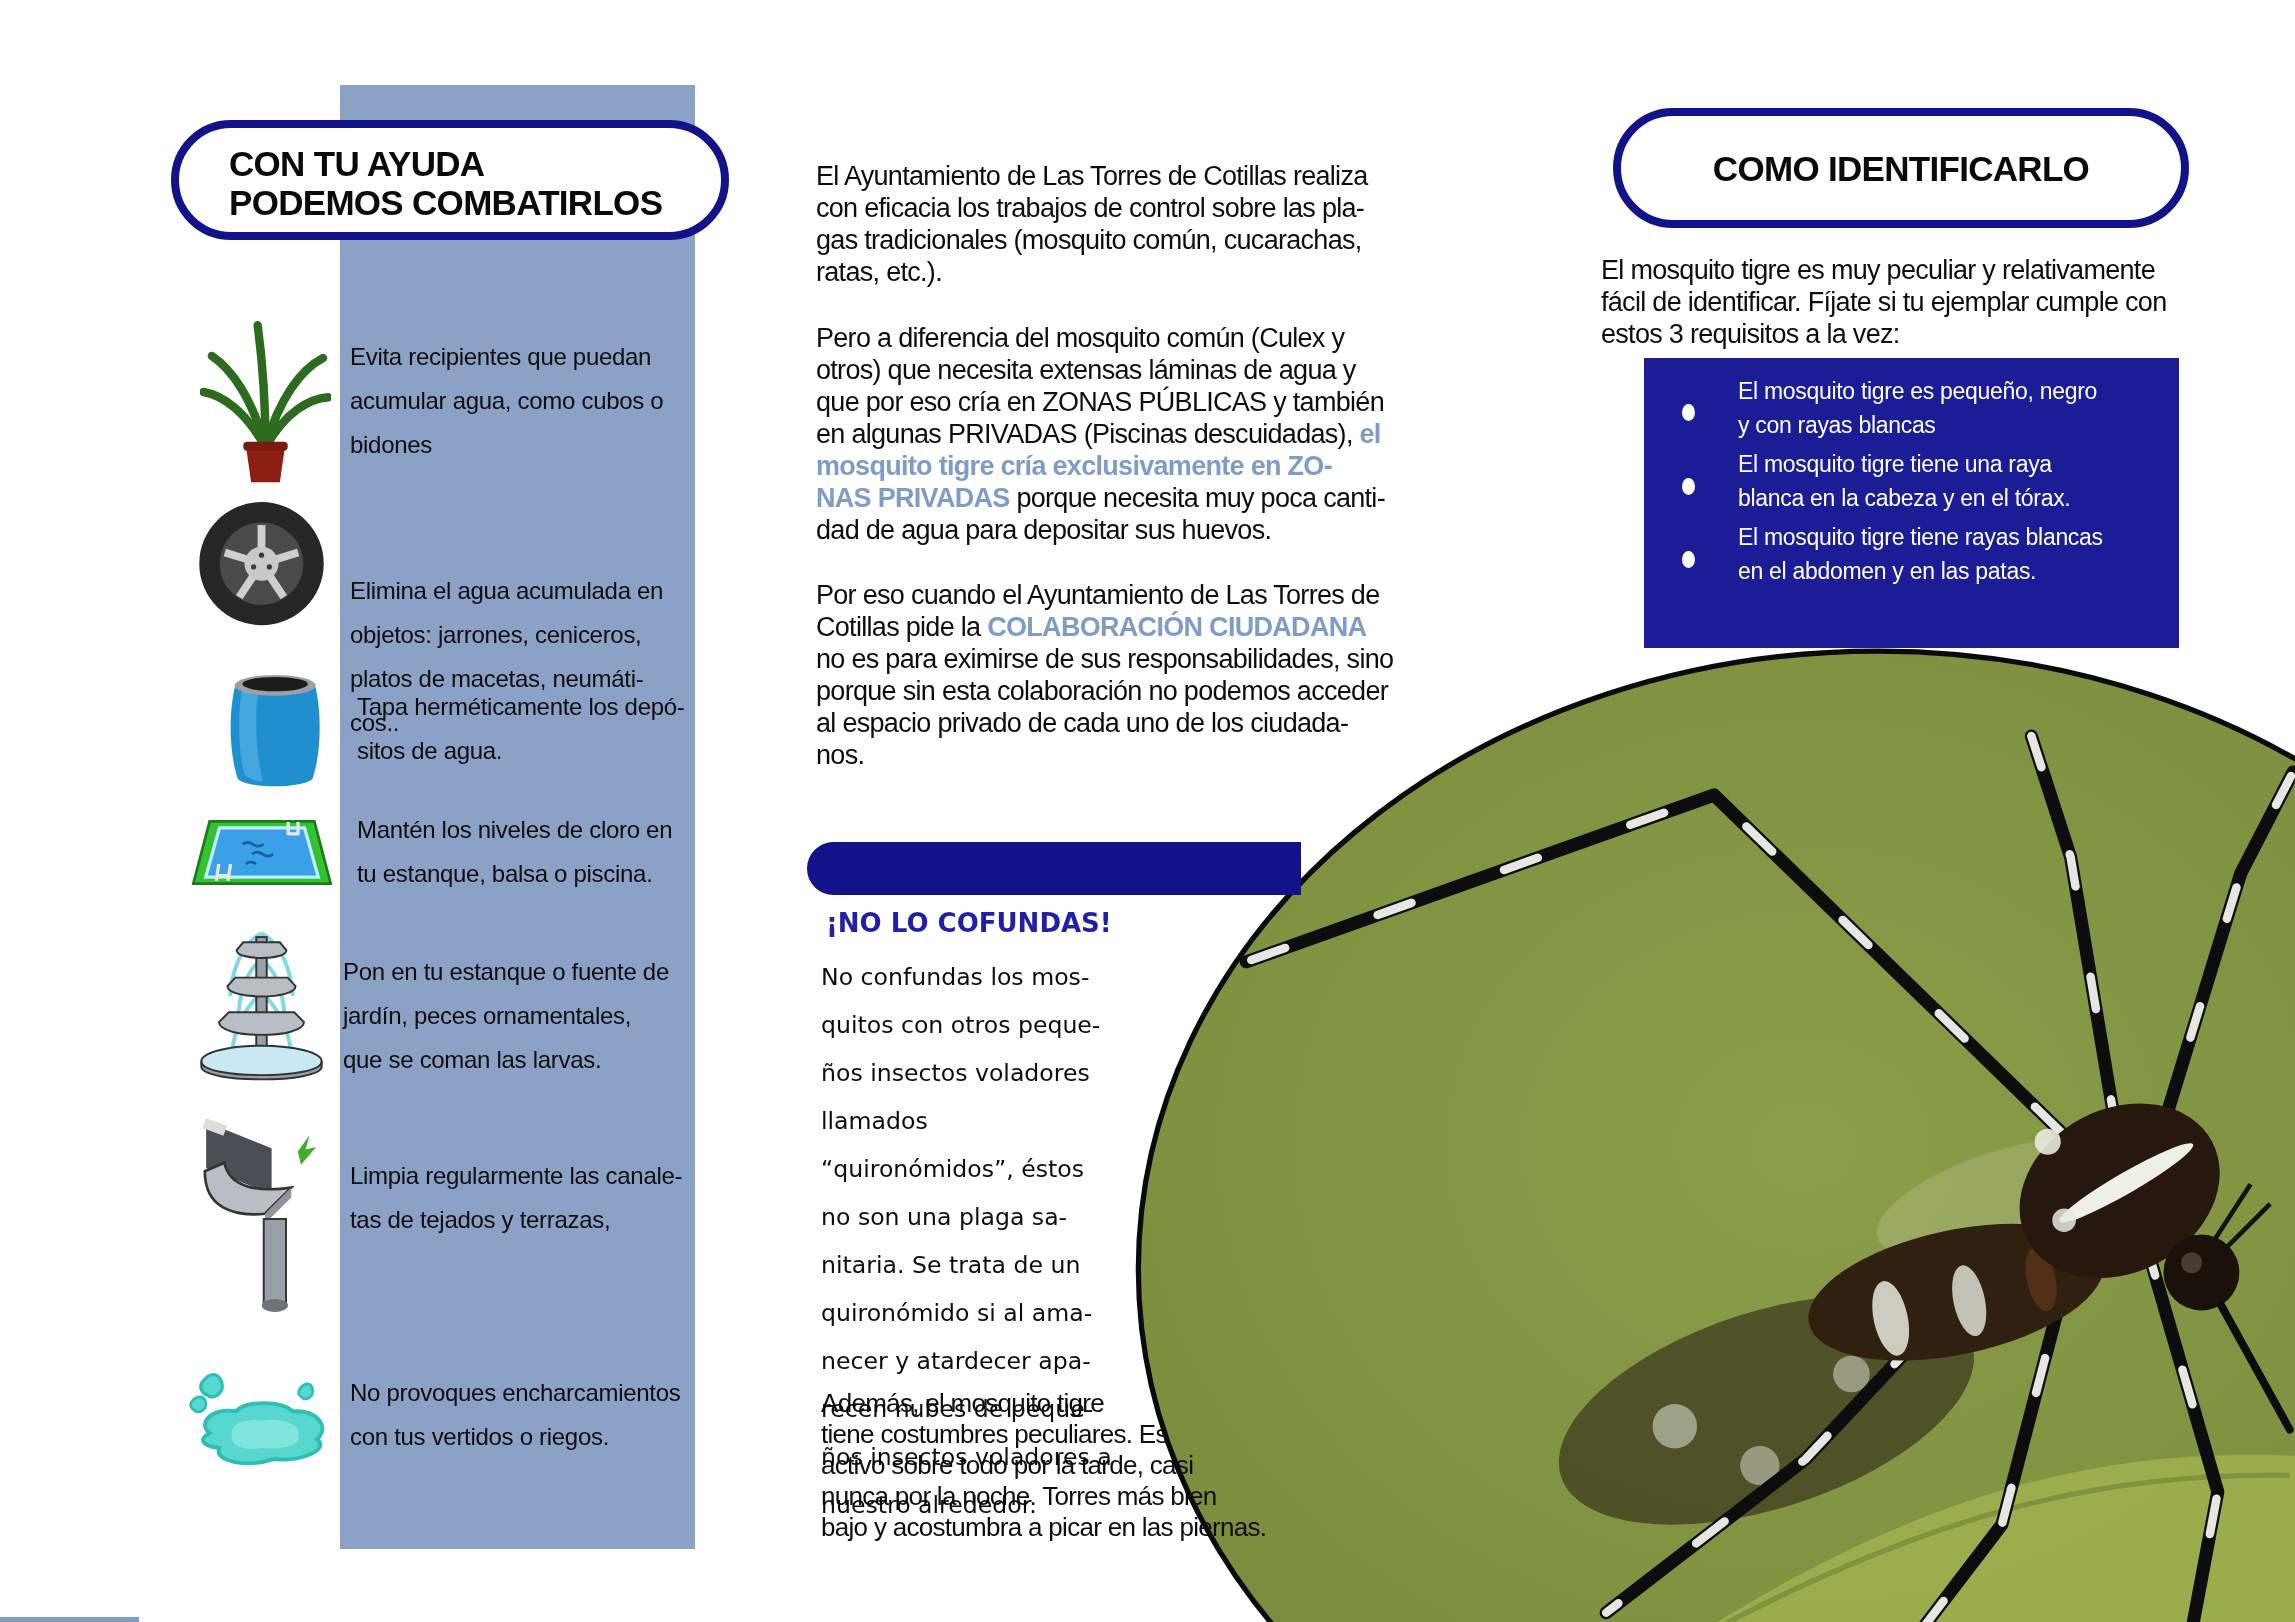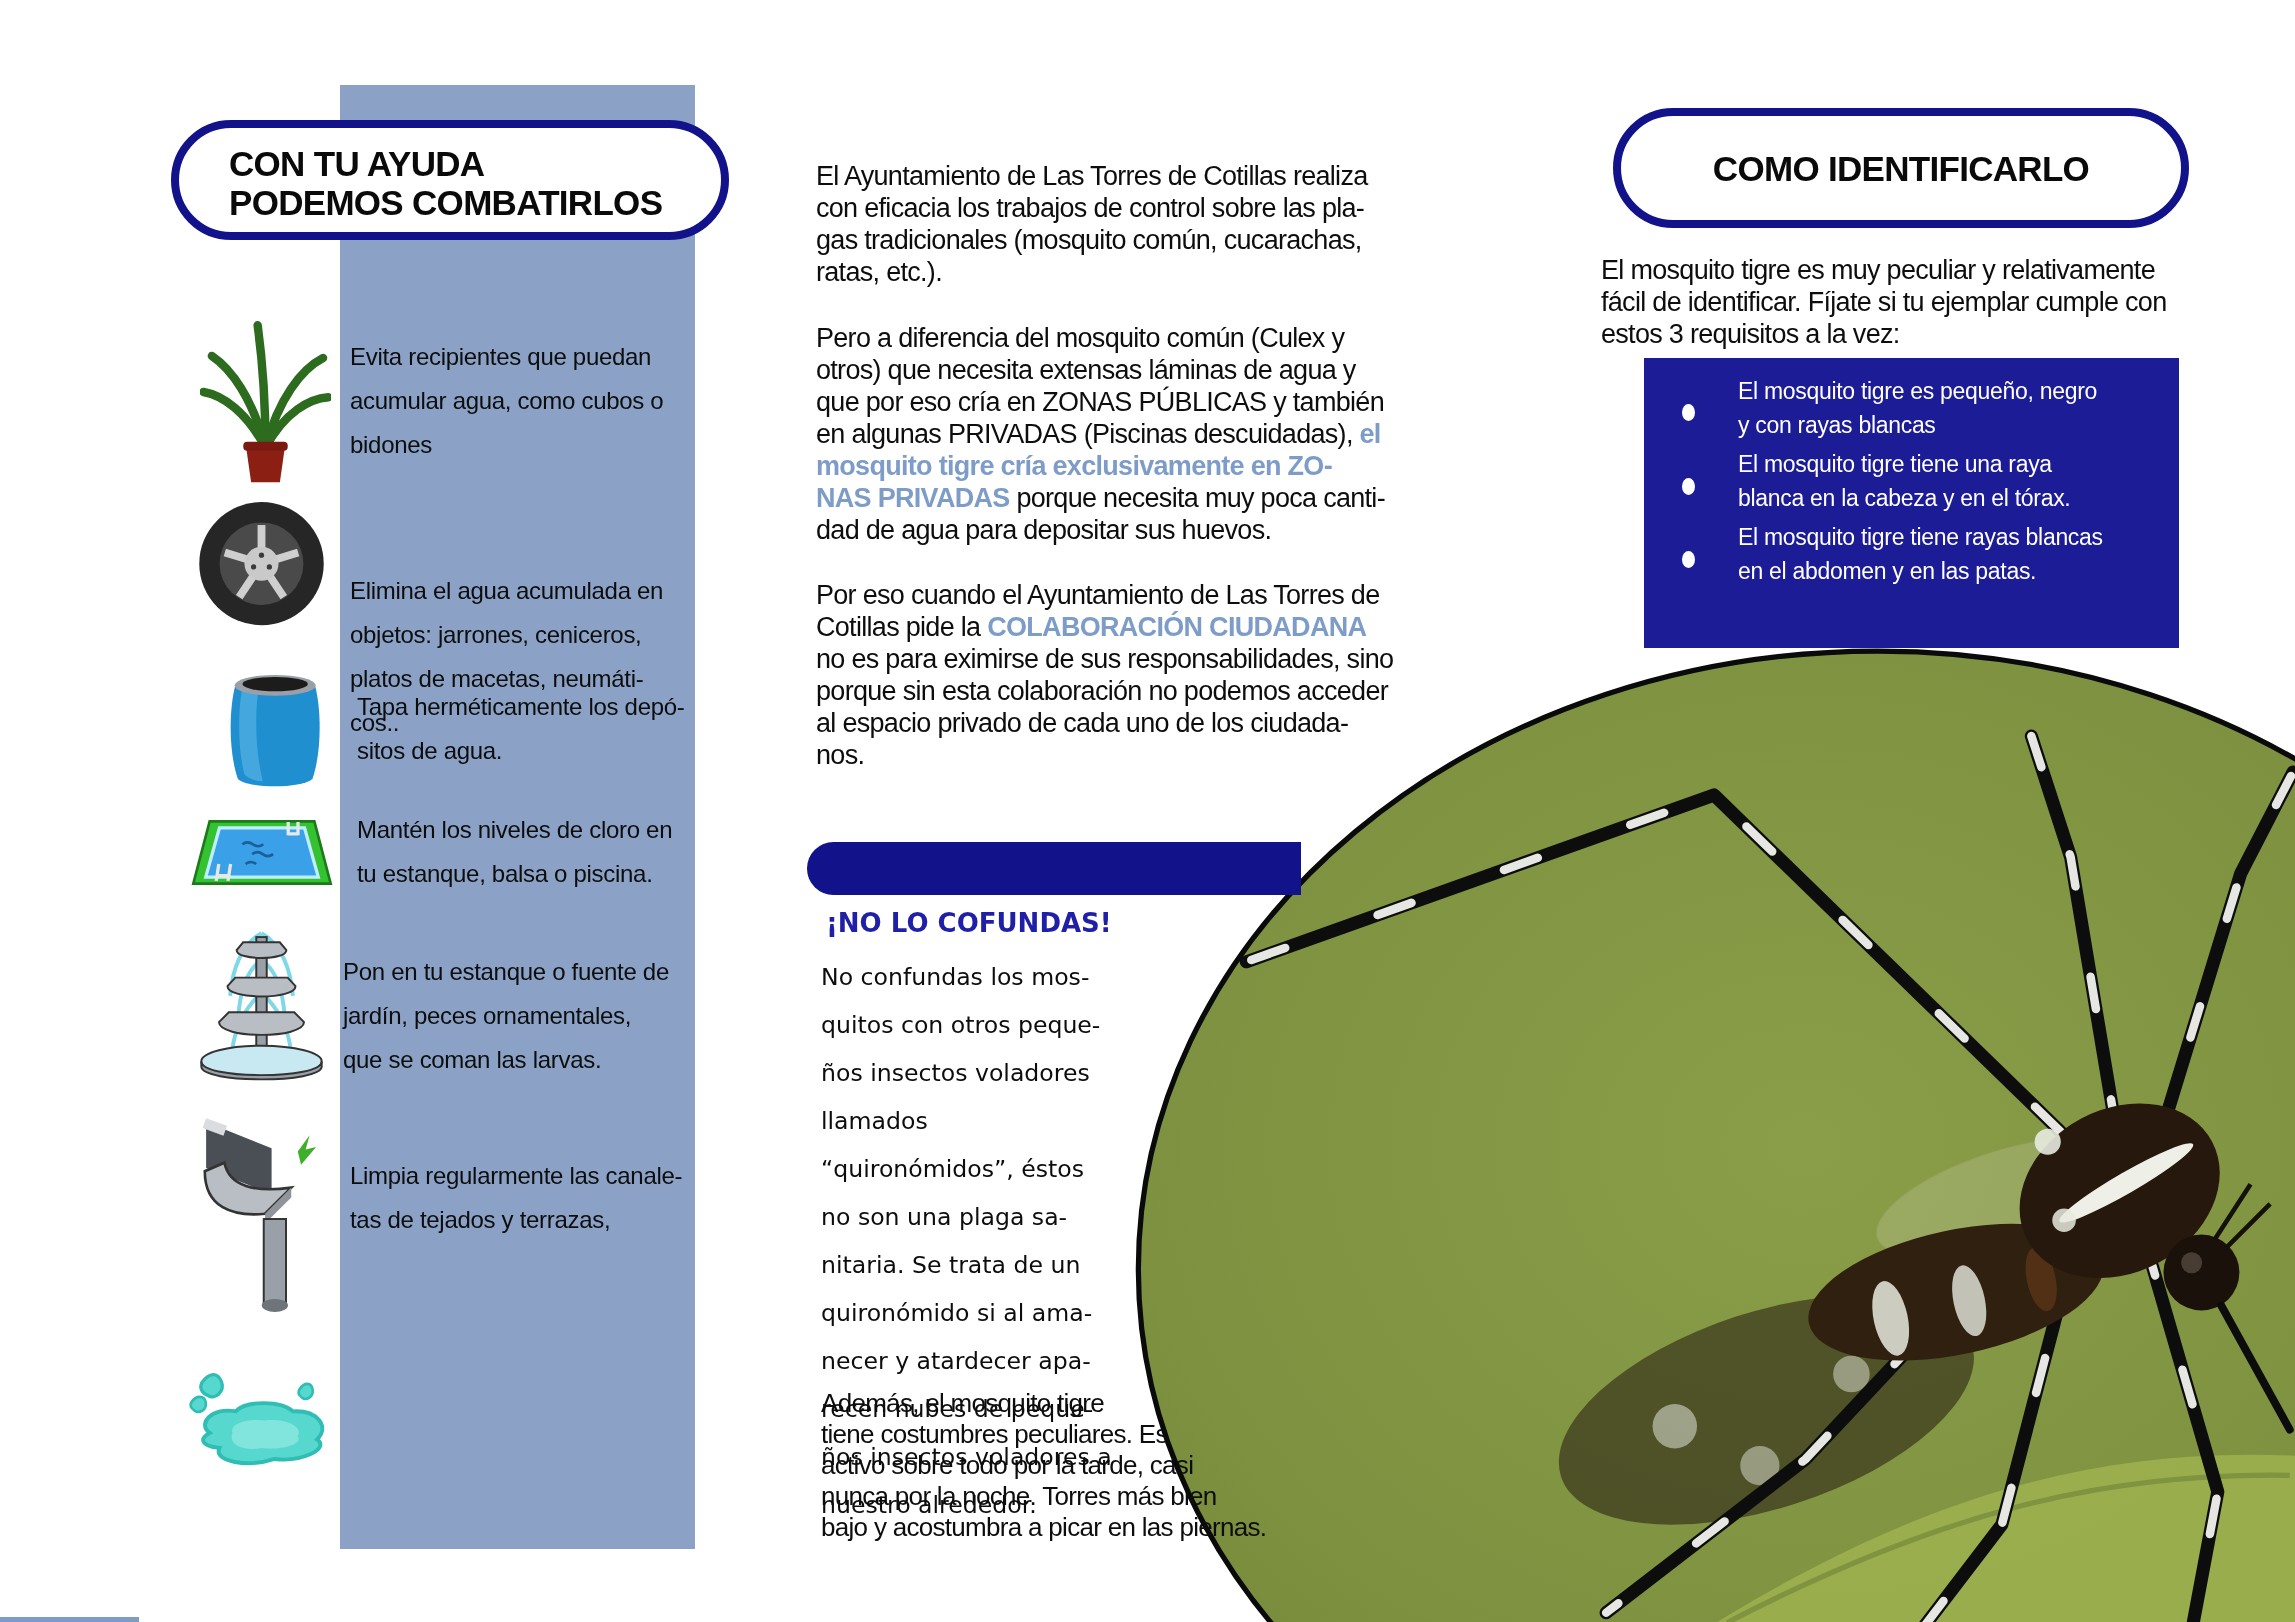--- a/index.html
+++ b/index.html
@@ -202,20 +202,22 @@
 cos..</div>
   <div class="abs cond tiptext" style="left:357px;top:659px;width:353px">Tapa herméticamente los depó-
 sitos de agua.</div>
   <div class="abs cond tiptext" style="left:357px;top:782px;width:353px">Mantén los niveles de cloro en
 tu estanque, balsa o piscina.</div>
   <div class="abs cond tiptext" style="left:343px;top:924px;width:353px">Pon en tu estanque o fuente de
 jardín, peces ornamentales,
 que se coman las larvas.</div>
   <div class="abs cond tiptext" style="left:350px;top:1128px;width:357px">Limpia regularmente las canale-
 tas de tejados y terrazas,</div>
+  <div class="abs cond tiptext" style="left:350px;top:1345px;width:357px">No provoques encharcamientos
+con tus vertidos o riegos.</div>
 
   <div class="abs cond" style="left:816px;top:296px;width:661px"><span>Pero a diferencia del mosquito común (Culex y
 otros) que necesita extensas láminas de agua y
 que por eso cría en ZONAS PÚBLICAS y también
 en algunas PRIVADAS (Piscinas descuidadas), </span><span class="hl">el
 mosquito tigre cría exclusivamente en ZO-
 NAS PRIVADAS</span><span> porque necesita muy poca canti-
 dad de agua para depositar sus huevos.</span></div>
 
   <div class="abs cond" style="left:816px;top:134px;width:661px">El Ayuntamiento de Las Torres de Cotillas realiza

